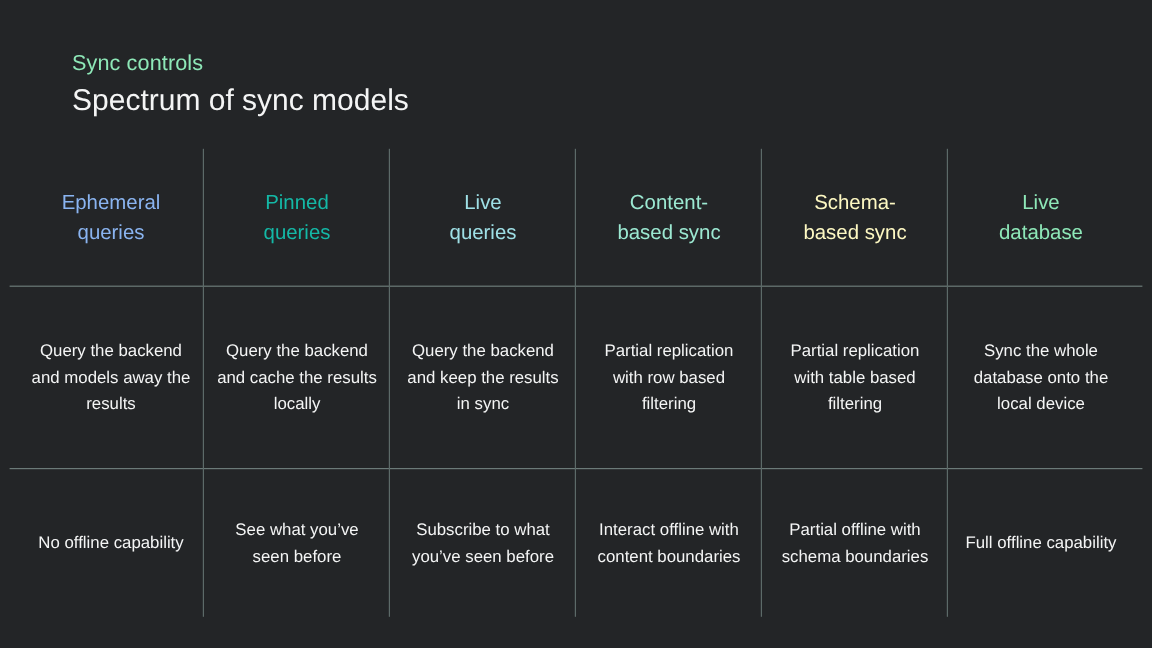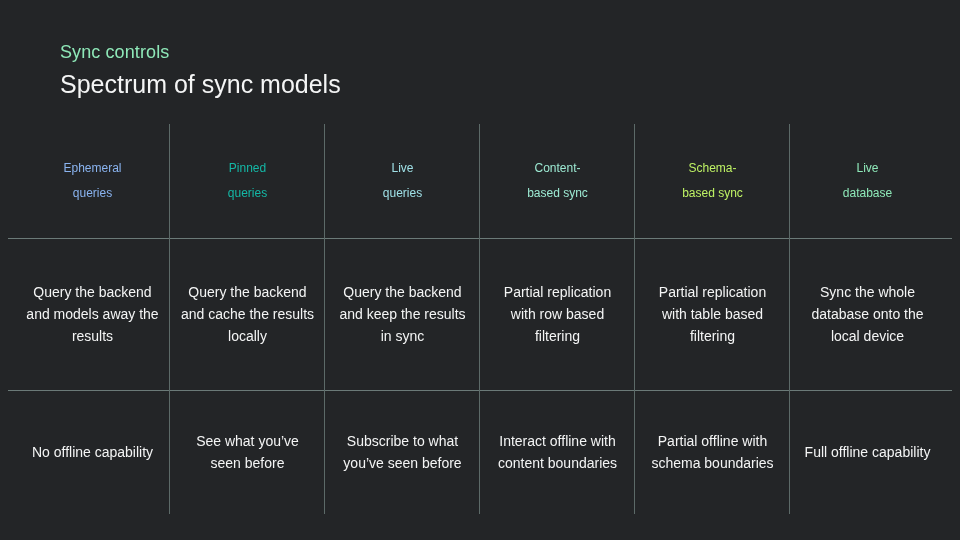--- a/index.html
+++ b/index.html
@@ -79,21 +79,21 @@
   .cell {
     box-sizing: border-box;
     display: flex;
     align-items: center;
     justify-content: center;
     text-align: center;
     padding: 0 10px;
   }
   .cell-head {
     height: 114px;
-    font-size: 12px;
+    font-size: 17px;
     line-height: 25px;
   }
   .cell-mid {
     height: 152px;
     font-size: 14px;
     line-height: 22px;
     color: #f4f5f5;
   }
   .cell-bot {
     height: 124px;
@@ -168,21 +168,21 @@
           <div>
             <div>Content-</div>
             <div>based sync</div>
           </div>
         </div>
         <div class="cell cell-mid">Partial replication with row based filtering</div>
         <div class="cell cell-bot">Interact offline with content boundaries</div>
       </div>
 
       <div class="col">
-        <div class="cell cell-head" style="color: #bef264;">
+        <div class="cell cell-head" style="color: #fef9c3;">
           <div>
             <div>Schema-</div>
             <div>based sync</div>
           </div>
         </div>
         <div class="cell cell-mid">Partial replication with table based filtering</div>
         <div class="cell cell-bot">Partial offline with schema boundaries</div>
       </div>
 
       <div class="col">

